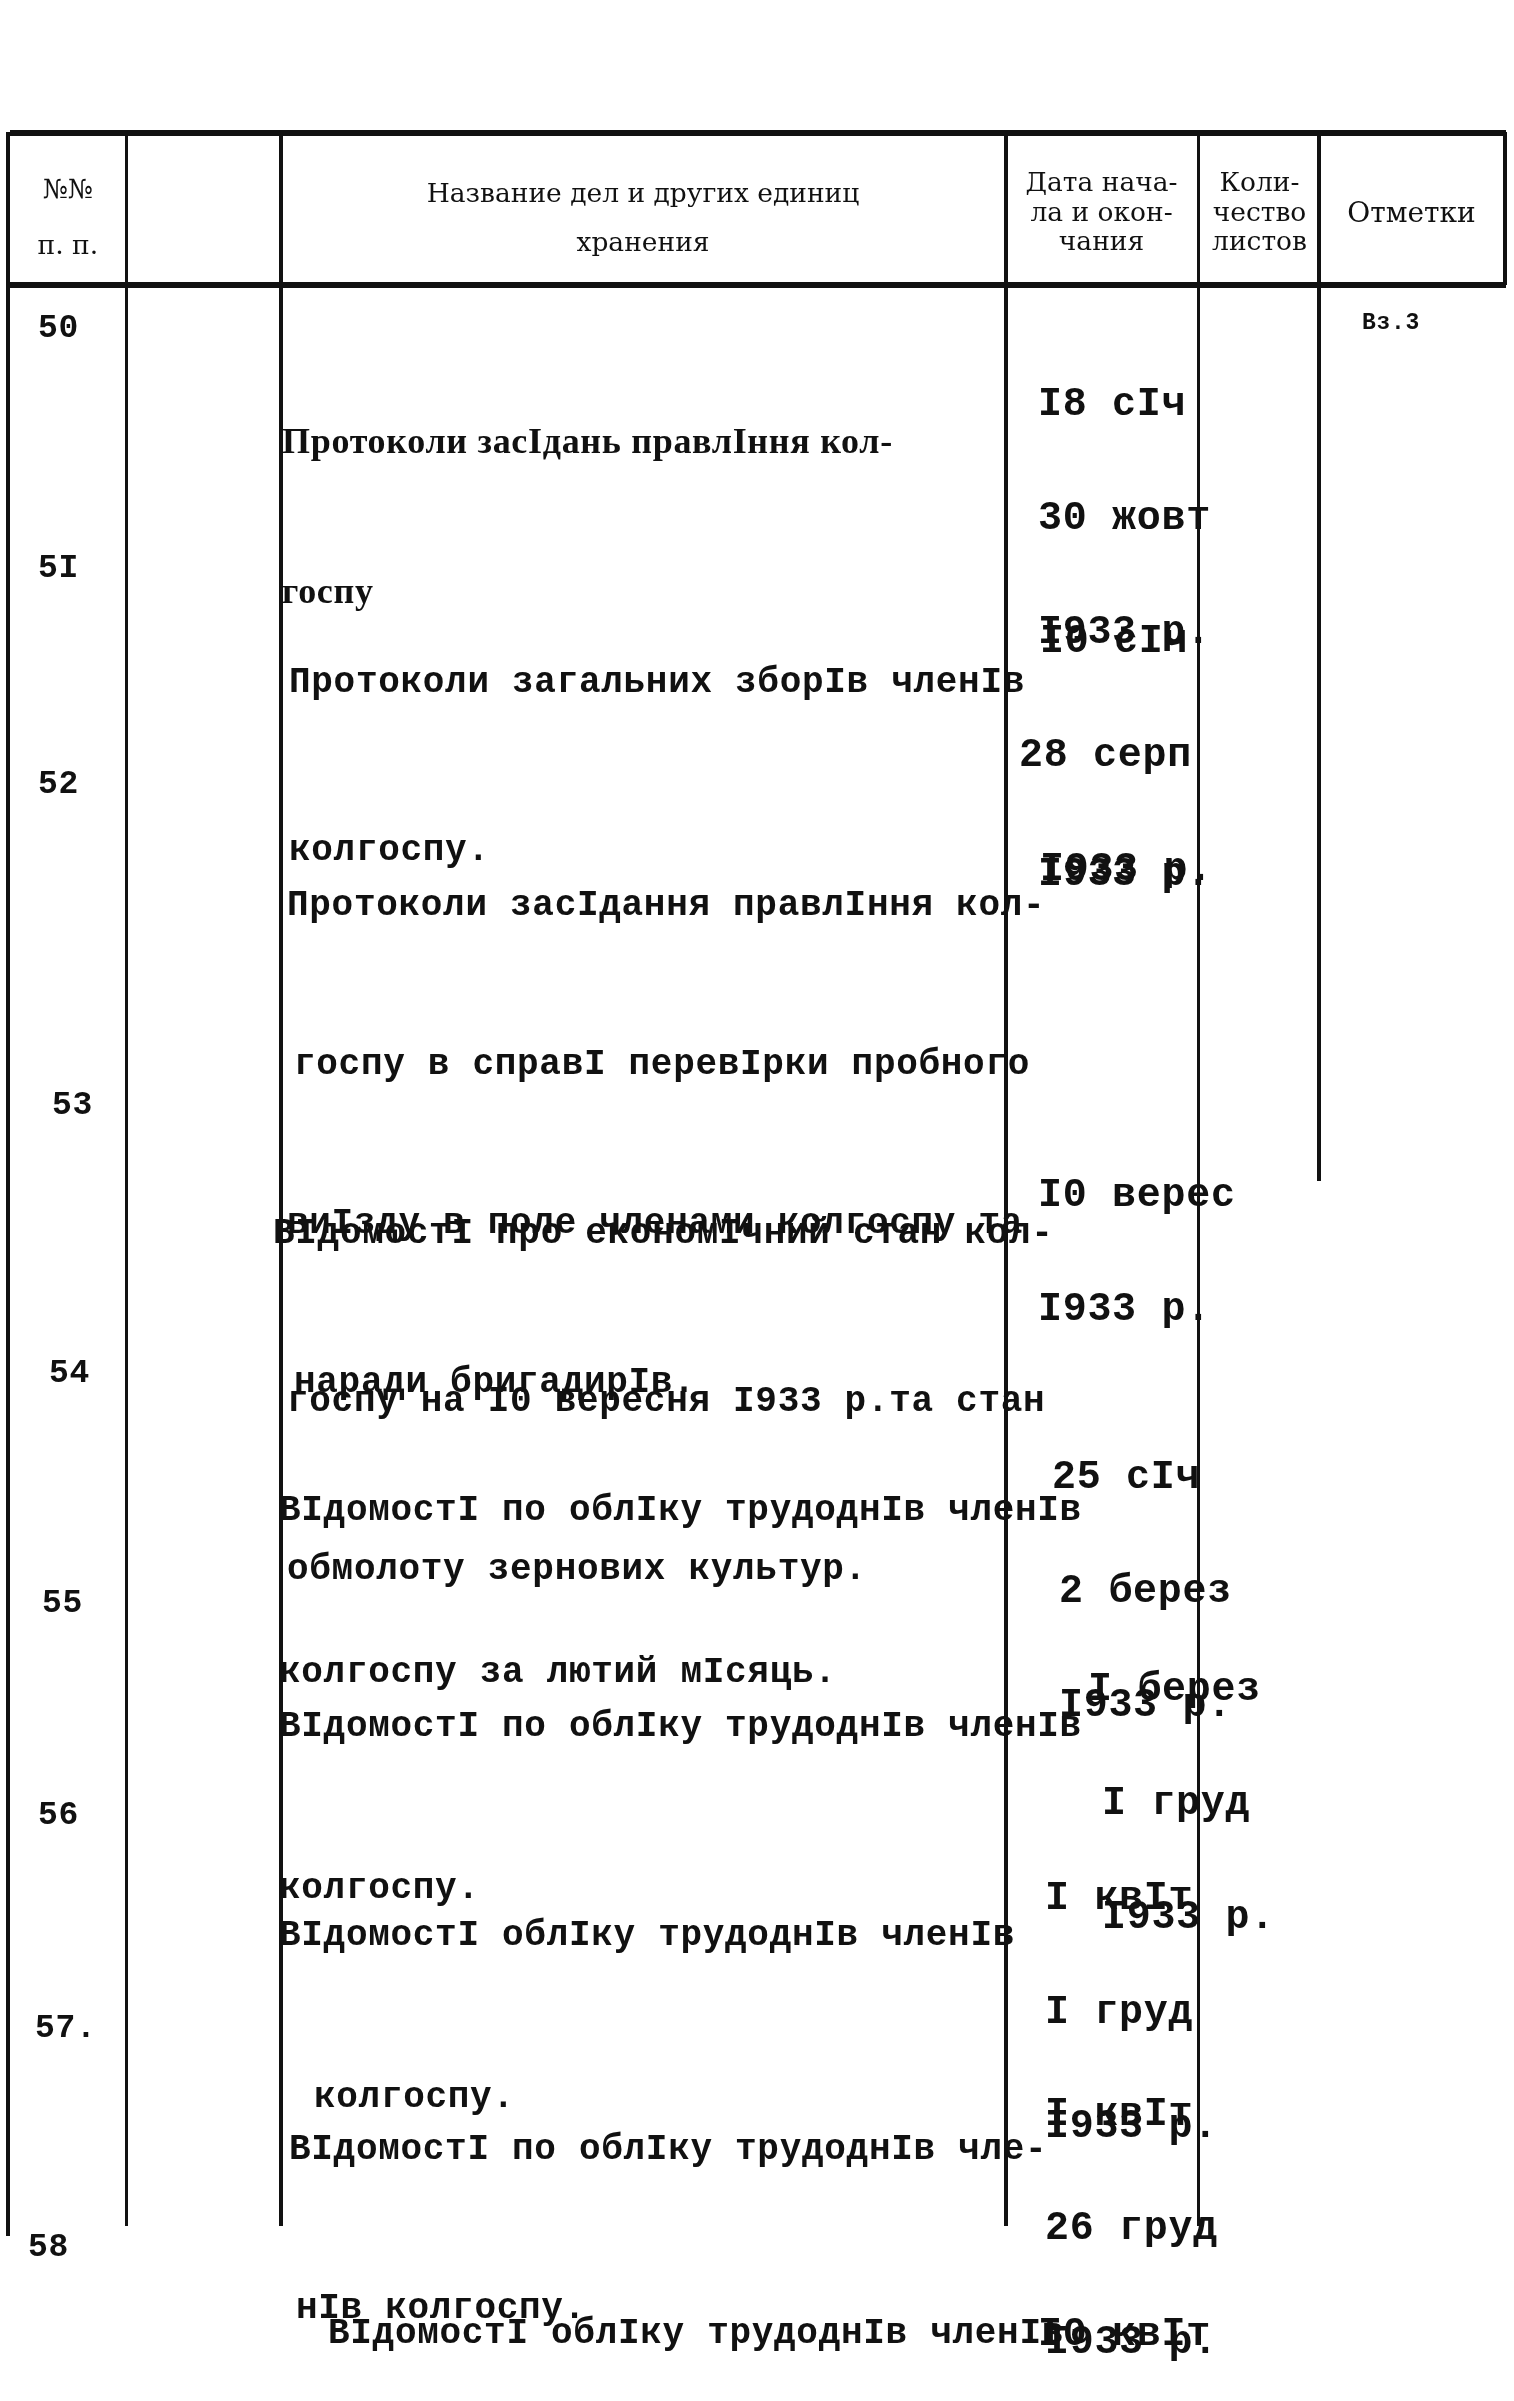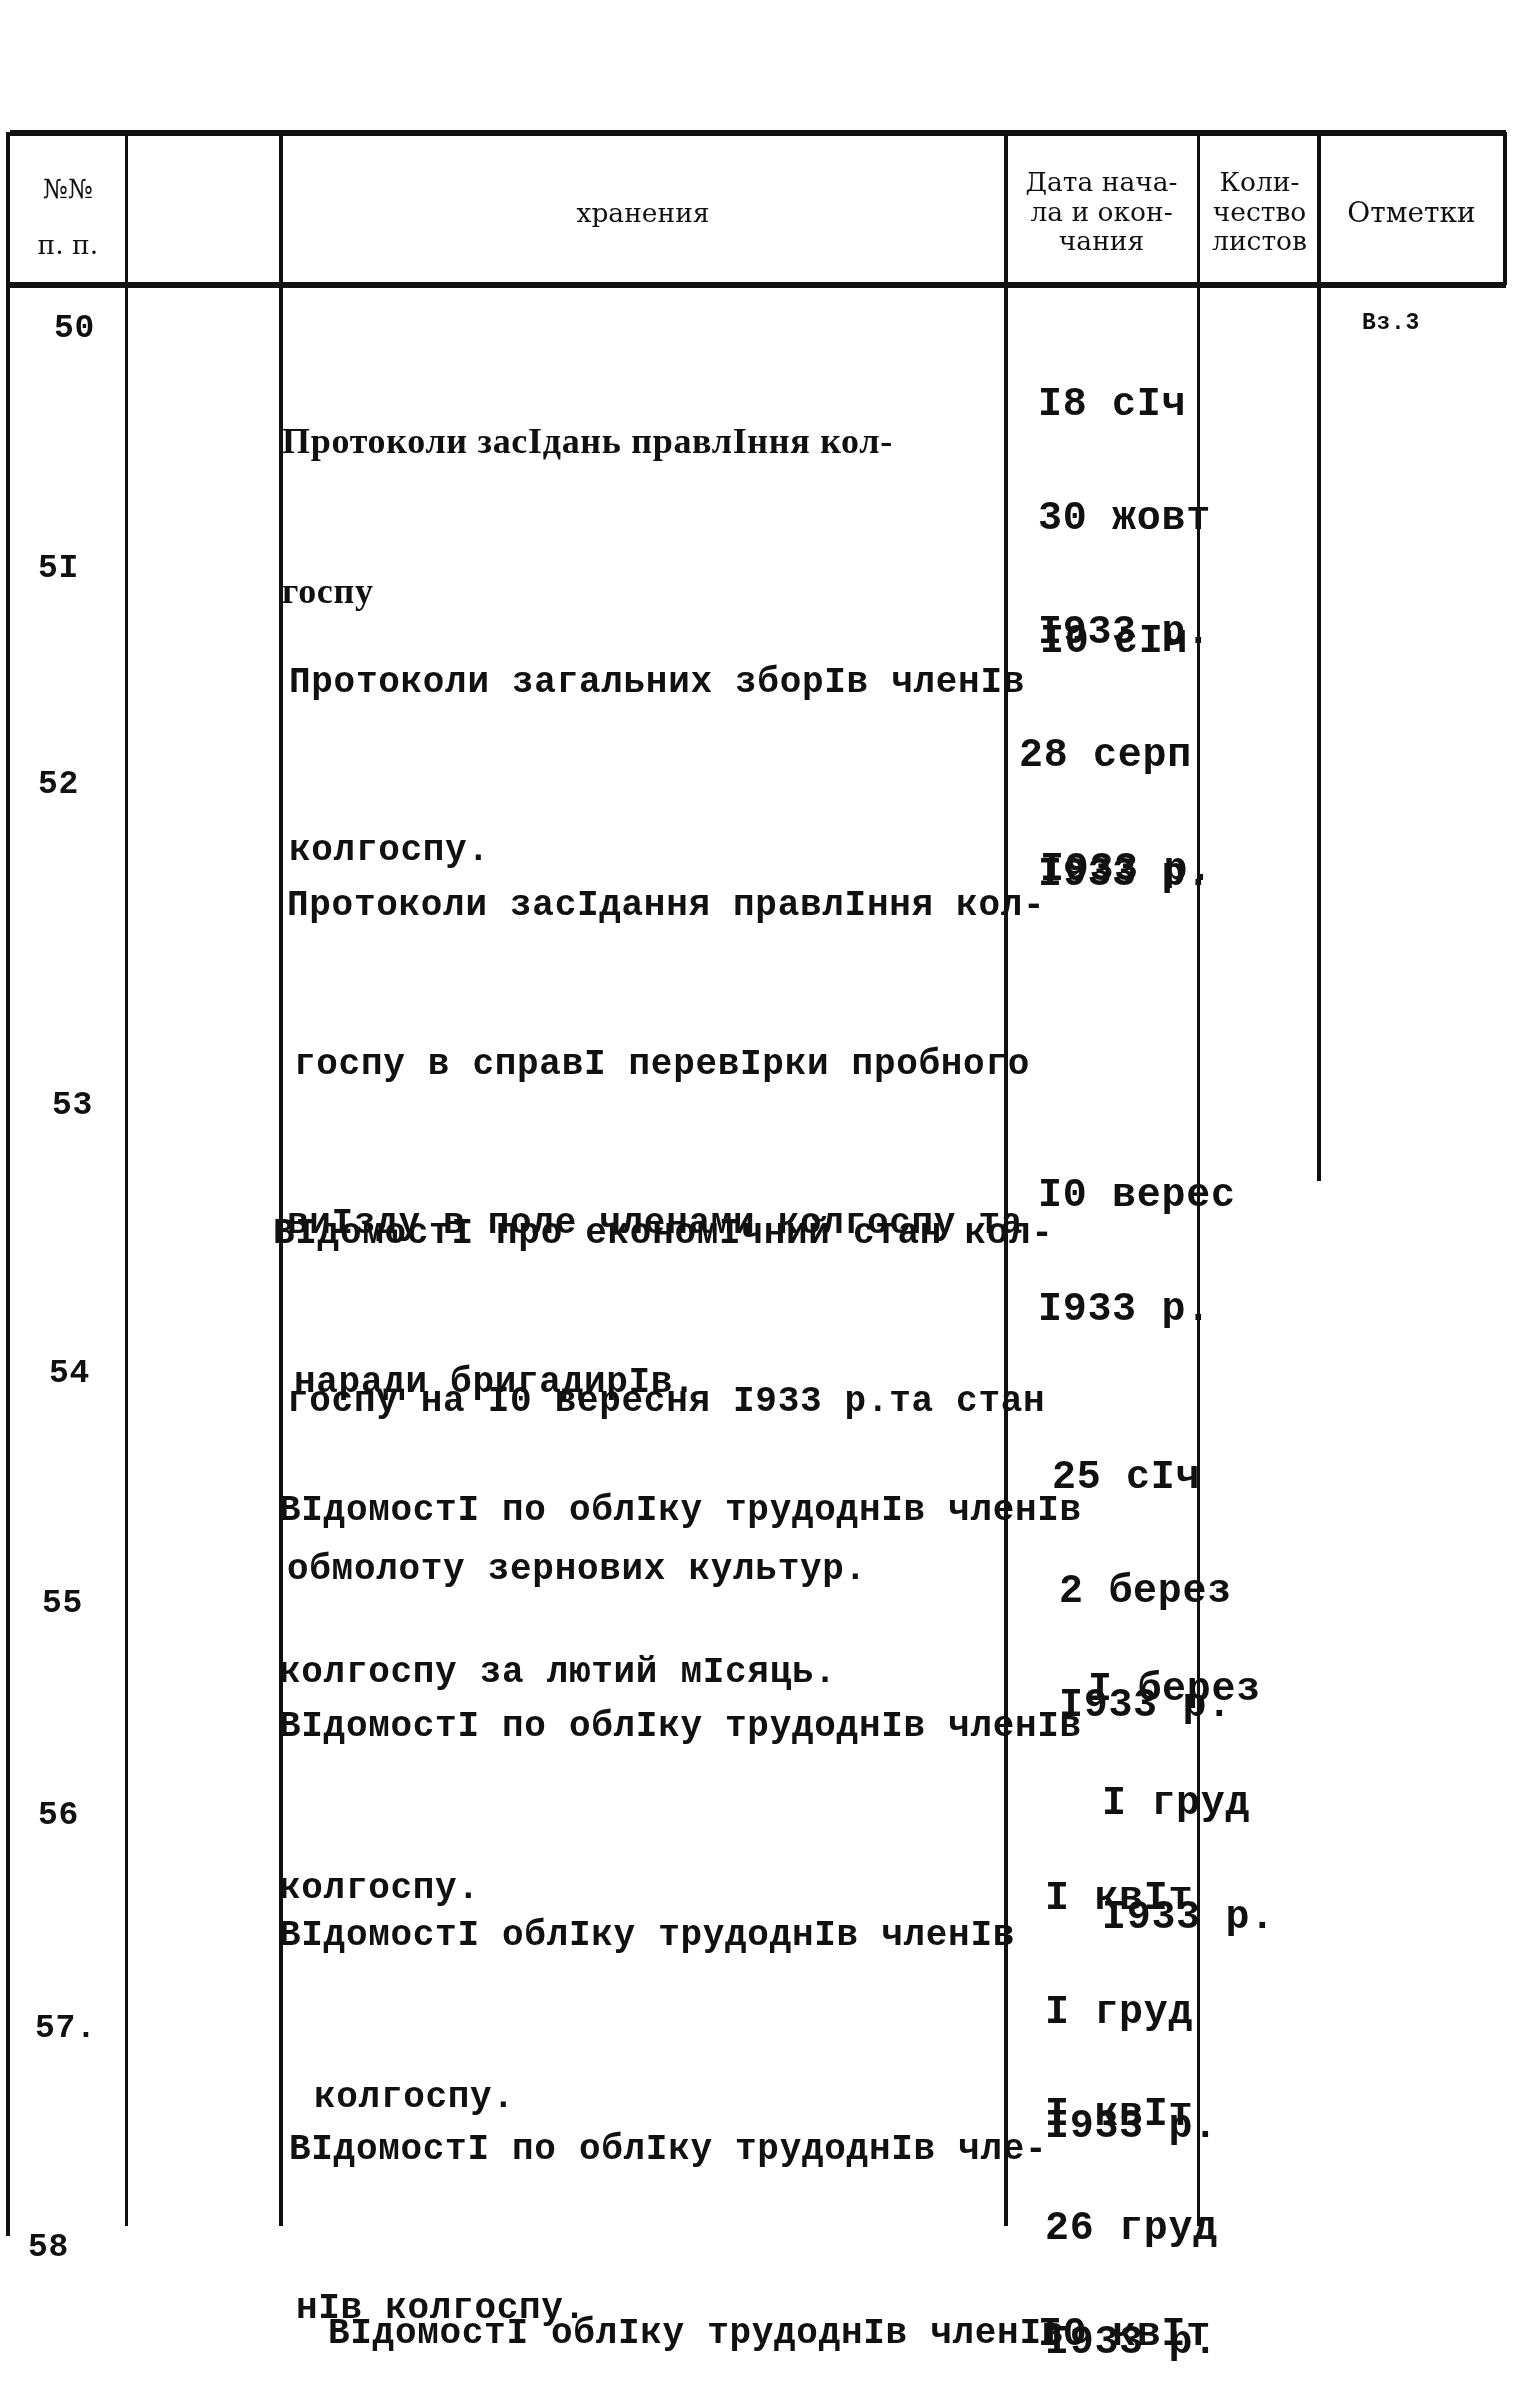--- a/index.html
+++ b/index.html
@@ -28,36 +28,37 @@
   <div class="vline" style="left:1004px; top:136px; width:3.5px; height:2090px;"></div>
   <div class="vline" style="left:1197px; top:136px; width:2.8px; height:2090px;"></div>
   <div class="vline" style="left:1317px; top:136px; width:3.5px; height:1045px;"></div>
   <div class="vline" style="left:1503px; top:132px; width:3.5px; height:153px;"></div>
 
   <div class="hdr" style="left:9.8px; top:174px; width:116px; font-size:26.5px;">
     <div>№№</div>
     <div style="margin-top:26.5px;">п. п.</div>
   </div>
   <div class="hdr" style="left:282px; top:178px; width:722px; font-size:26.5px;">
+    <div>Название дел и других единиц</div>
     <div style="margin-top:19.5px;">хранения</div>
   </div>
   <div class="hdr" style="left:1007px; top:167px; width:189px; font-size:26.5px;">
     <div>Дата нача-</div>
     <div>ла и окон-</div>
     <div>чания</div>
   </div>
   <div class="hdr" style="left:1200px; top:167px; width:119px; font-size:26.5px;">
     <div>Коли-</div>
     <div>чество</div>
     <div>листов</div>
   </div>
   <div class="hdr" style="left:1320px; top:197px; width:183px; font-size:28px;">Отметки</div>
 
   <div>
-    <div class="type num" style="left:38px; top:310px;margin-left:16px;">50</div>
+    <div class="type num" style="left:38px; top:310px;">50</div>
     <div class="type txt" style="left:282px; top:316px;font-family:Liberation Serif, serif;">
       <div>Протоколи засIдань правлIння кол-</div>
       <div>госпу</div>
     </div>
     <div class="type date" style="left:1038px; top:310px;">
       <div>I8 сIч</div>
       <div>30 жовт</div>
       <div>I933 р.</div>
     </div>
     <div class="type remark" style="left:1362px; top:310px;">Вз.3</div>

